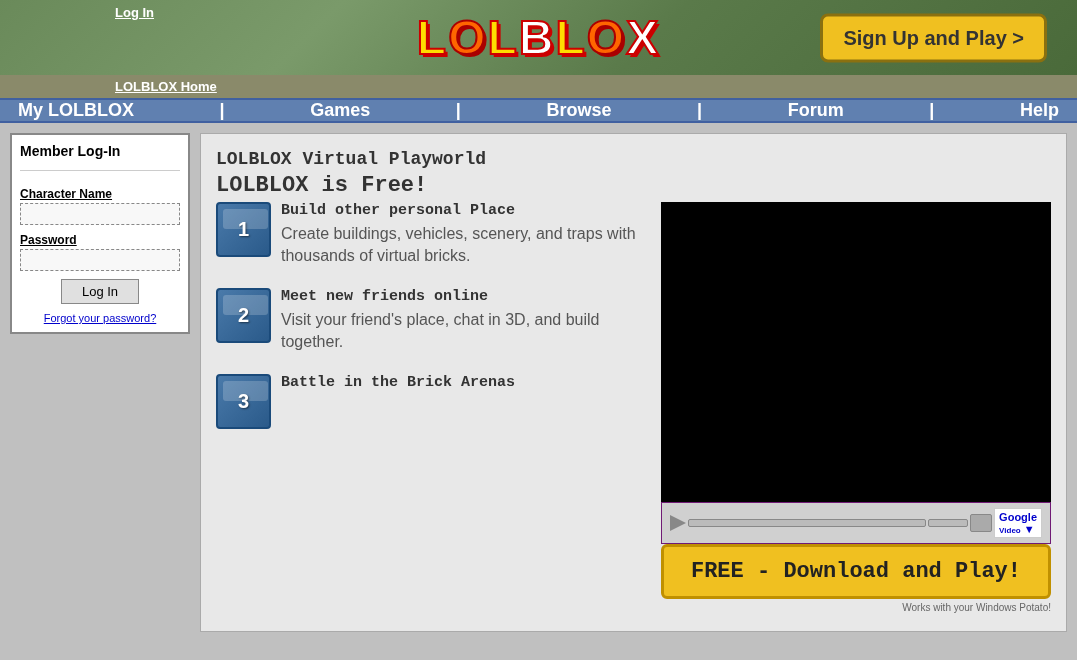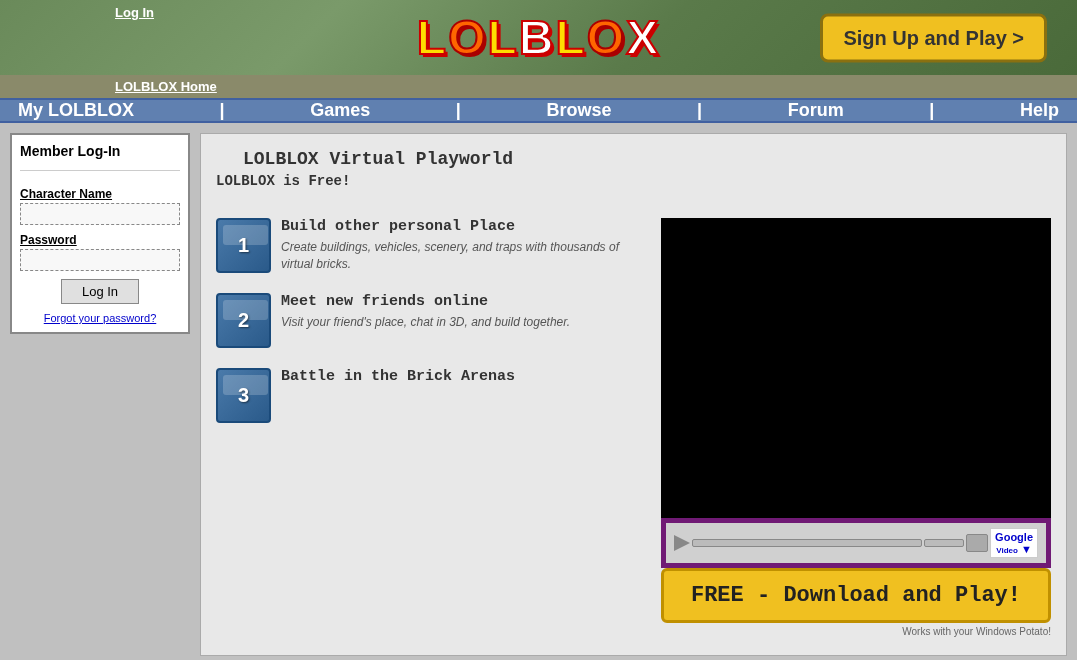--- a/index.html
+++ b/index.html
@@ -165,27 +165,26 @@
       background: #e8e8e8;
       border: 1px solid #aaa;
       padding: 15px;
     }
     #content-title {
       font-size: 18px;
       font-weight: bold;
       font-family: 'Courier New', monospace;
       margin-bottom: 4px;
       color: #333;
-      margin-left: 27px;
     }
     #content-subtitle {
-      font-size: 14px;
+      font-size: 22px;
       font-weight: bold;
       font-family: 'Courier New', monospace;
-      margin-bottom: 29px;
+      margin-bottom: 4px;
       color: #333;
     }
 
     #features-video {
       display: flex;
       gap: 20px;
     }
 
     #features {
       flex: 1;
@@ -230,44 +229,42 @@
       text-shadow: 1px 1px 2px rgba(0,0,0,0.5);
     }
     .feature-text h3 {
       font-size: 15px;
       font-weight: bold;
       font-family: 'Courier New', monospace;
       color: #333;
       margin-bottom: 4px;
     }
     .feature-text p {
-      font-size: 12px;
+      font-size: 16px;
       color: #555;
       line-height: 1.4;
-      font-style: italic;
     }
 
     
     #video-panel {
       width: 390px;
       flex-shrink: 0;
     }
     #video-screen {
       width: 100%;
       height: 300px;
       background: black;
     }
     #video-controls {
       background: #d0d0d0;
       padding: 5px 8px;
       display: flex;
       align-items: center;
       gap: 2px;
-      border: 5px solid #701a75;
-      text-align: center;
+      border: 1px solid #701a75;
     }
     .ctrl-play {
       width: 16px; height: 16px;
       background: #888;
       clip-path: polygon(0 0, 100% 50%, 0 100%);
     }
     .ctrl-slider {
       flex: 1;
       height: 8px;
       background: #bbb;

